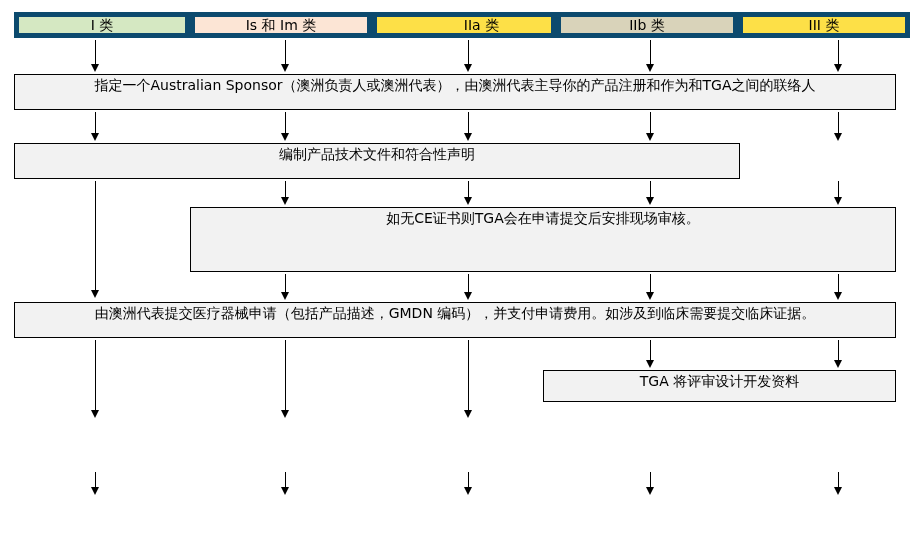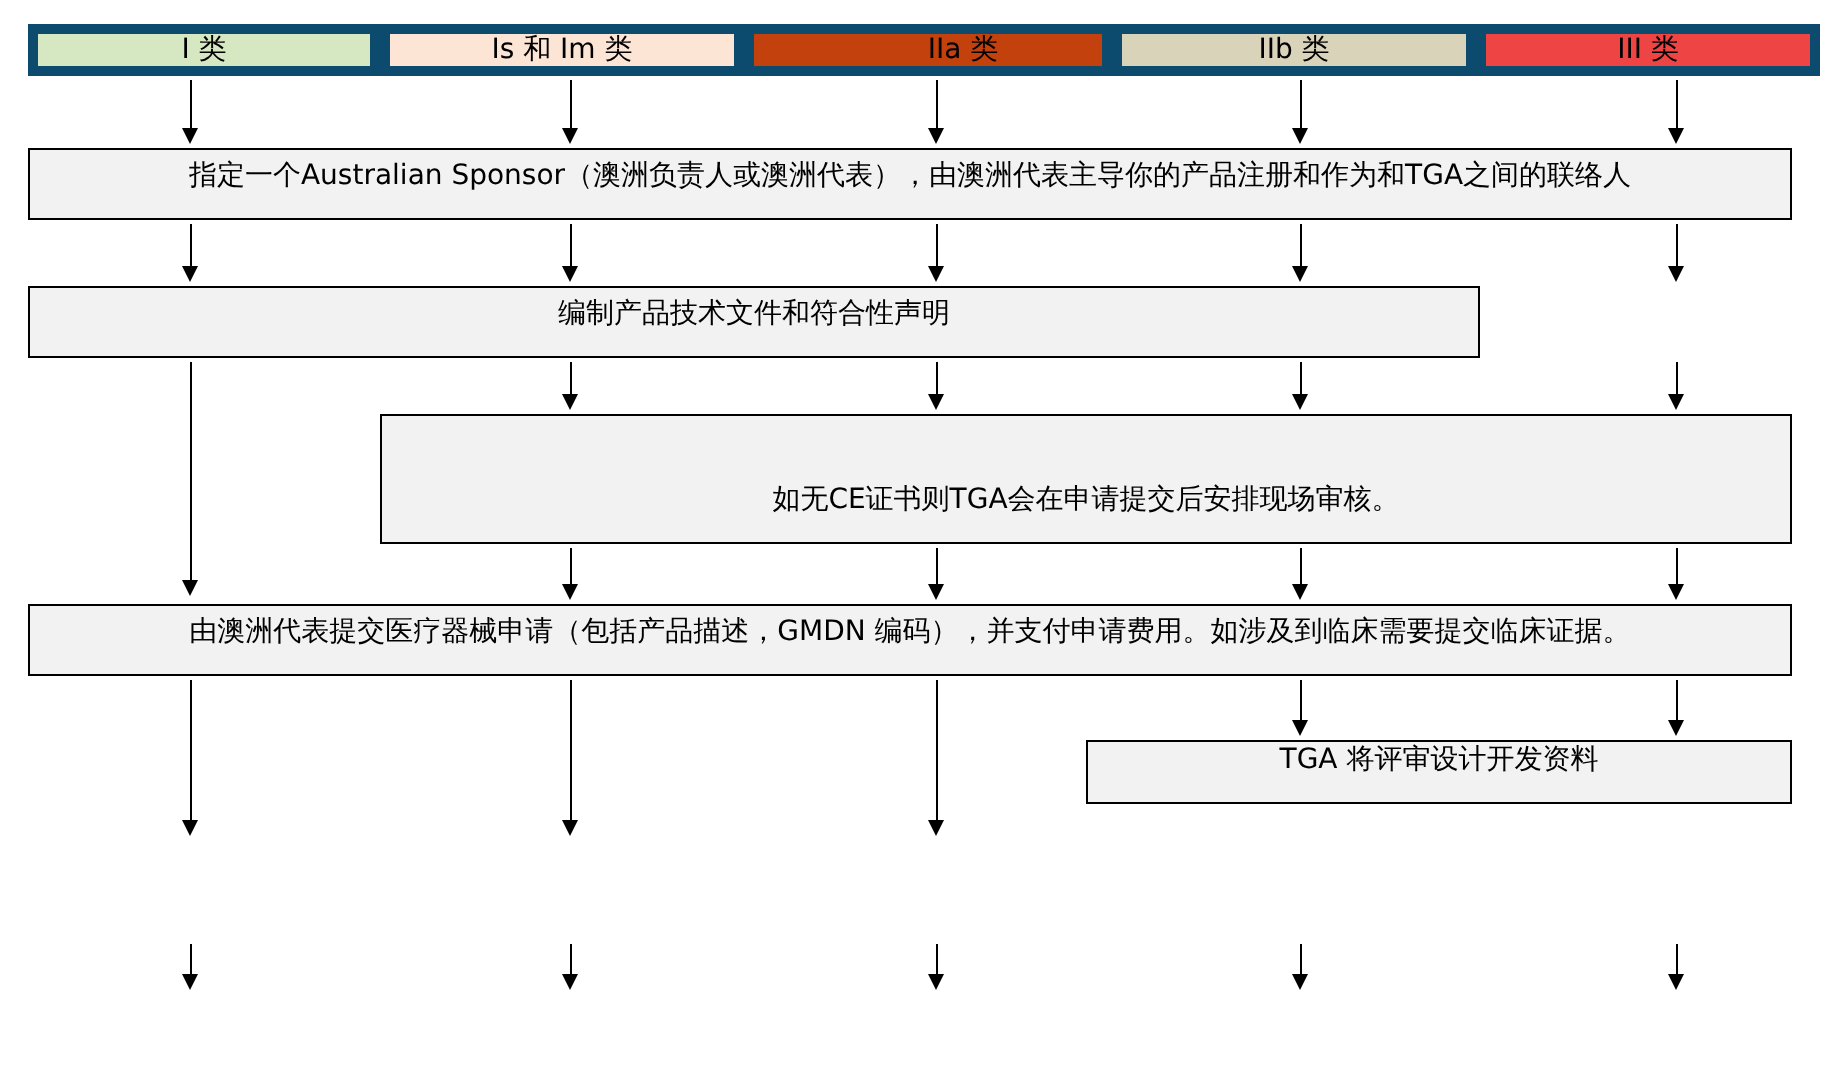--- a/index.html
+++ b/index.html
@@ -8,22 +8,22 @@
 
   .hdr{
     position:absolute;top:12px;height:26px;
     border:5px solid #0c4a6e;box-sizing:border-box;
     display:flex;align-items:center;justify-content:center;
     font-size:14px;line-height:1;
   }
 
   .flowbox{
     position:absolute;background:#f2f2f2;border:1px solid #000;box-sizing:border-box;
-    display:flex;flex-direction:column;align-items:center;justify-content:flex-end;
-    font-size:14px;text-align:center;padding:12px 8px;
+    display:flex;flex-direction:column;align-items:center;justify-content:flex-start;
+    font-size:14px;text-align:center;padding:2px 8px;
   }
   .flowbox.thick{border-width:1.5px;}
   .flowbox .ln{display:block;}
   .flowbox .ln + .ln{margin-top:14px;}
 
   .arrow,.vline{position:absolute;width:0;border-left:1px solid #000;}
   .arrow::after{
     content:"";position:absolute;bottom:-8px;left:-5px;
     border-left:4.5px solid transparent;border-right:4.5px solid transparent;
     border-top:8px solid #000;
@@ -33,27 +33,27 @@
 <body>
 
 <div id="canvas">
 
   <div class="hdr" style="left: 14px; width: 176px; background: rgb(213, 232, 194);">
       <span>I 类</span>
     </div>
   <div class="hdr" style="left: 190px; width: 182px; background: rgb(252, 229, 213);">
       <span>Is 和 Im 类</span>
     </div>
-  <div class="hdr" style="left: 372px; width: 184px; background: #c2410c; padding-left: 35px;">
+  <div class="hdr" style="left: 372px; width: 184px; background: #fde047; padding-left: 35px;">
       <span>IIa 类</span>
     </div>
   <div class="hdr" style="left: 556px; width: 182px; background: rgb(217, 211, 186);">
       <span>IIb 类</span>
     </div>
-  <div class="hdr" style="left: 738px; width: 172px; background: #ef4444;">
+  <div class="hdr" style="left: 738px; width: 172px; background: #fde047;">
       <span>III 类</span>
     </div>
 
   <div class="arrow" style="left:95px;top:40px;height:24px;"></div>
   <div class="arrow" style="left:285px;top:40px;height:24px;"></div>
   <div class="arrow" style="left:468px;top:40px;height:24px;"></div>
   <div class="arrow" style="left:650px;top:40px;height:24px;"></div>
   <div class="arrow" style="left:838px;top:40px;height:24px;"></div>
 
   <div class="flowbox" style="left:14px;top:74px;width:882px;height:36px;">

